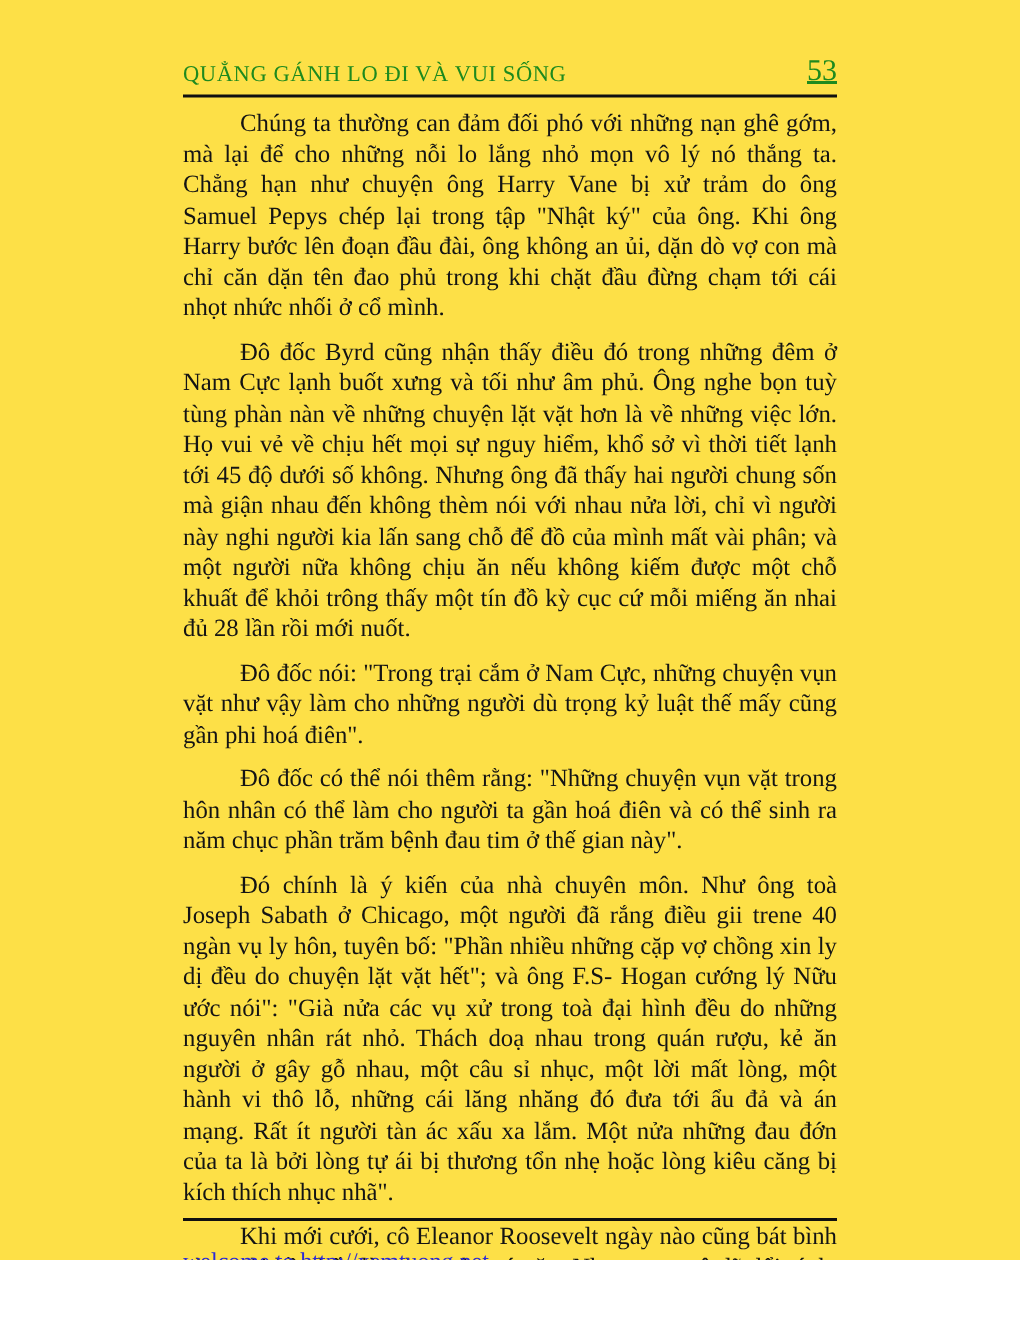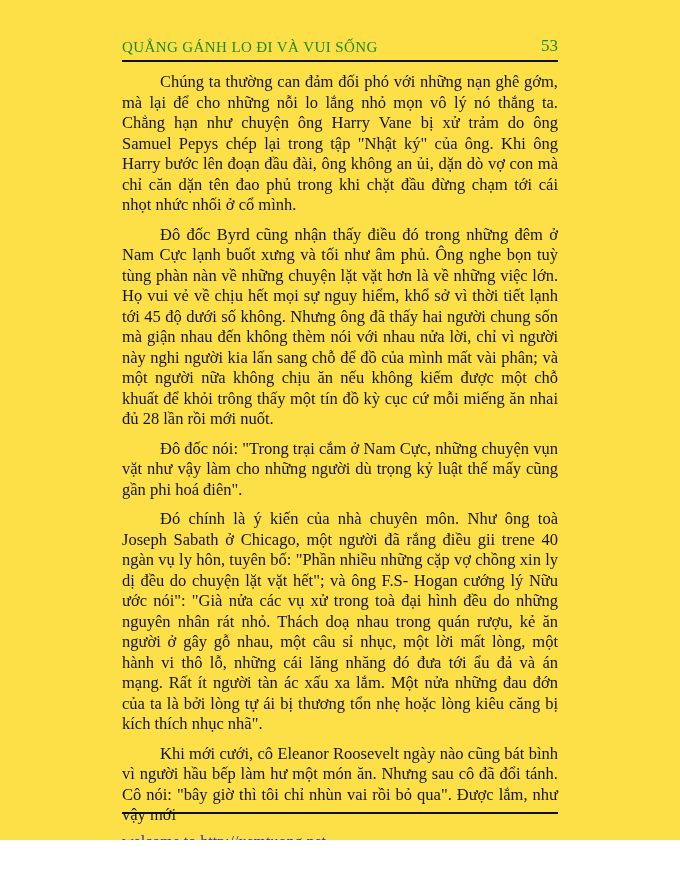--- a/index.html
+++ b/index.html
@@ -29,21 +29,22 @@
     padding-bottom: 4px;
   }
   .header-title {
     color: #1e8a1e;
     font-size: 15px;
     letter-spacing: 0.4px;
     white-space: nowrap;
   }
   .page-number {
     color: #1e8a1e;
-    font-size: 17px;
+    font-size: 20px;
+    text-decoration: underline;
   }
   .body-text {
     top: 72px;
     color: #141414;
     font-size: 16.5px;
     line-height: 20.5px;
     text-align: justify;
   }
   .body-text p {
     margin: 0 0 9px 0;
@@ -68,20 +69,21 @@
 
   <div class="column header">
     <span class="header-title">QUẲNG GÁNH LO ĐI VÀ VUI SỐNG</span>
     <span class="page-number">53</span>
   </div>
 
   <div class="column body-text">
     <p>Chúng ta thường can đảm đối phó với những nạn ghê gớm, mà lại để cho những nỗi lo lắng nhỏ mọn vô lý nó thắng ta. Chẳng hạn như chuyện ông Harry Vane bị xử trảm do ông Samuel Pepys chép lại trong tập "Nhật ký" của ông. Khi ông Harry bước lên đoạn đầu đài, ông không an ủi, dặn dò vợ con mà chỉ căn dặn tên đao phủ trong khi chặt đầu đừng chạm tới cái nhọt nhức nhối ở cổ mình.</p>
     <p>Đô đốc Byrd cũng nhận thấy điều đó trong những đêm ở Nam Cực lạnh buốt xưng và tối như âm phủ. Ông nghe bọn tuỳ tùng phàn nàn về những chuyện lặt vặt hơn là về những việc lớn. Họ vui vẻ về chịu hết mọi sự nguy hiểm, khổ sở vì thời tiết lạnh tới 45 độ dưới số không. Nhưng ông đã thấy hai người chung sốn mà giận nhau đến không thèm nói với nhau nửa lời, chỉ vì người này nghi người kia lấn sang chỗ để đồ của mình mất vài phân; và một người nữa không chịu ăn nếu không kiếm được một chỗ khuất để khỏi trông thấy một tín đồ kỳ cục cứ mỗi miếng ăn nhai đủ 28 lần rồi mới nuốt.</p>
     <p>Đô đốc nói: "Trong trại cắm ở Nam Cực, những chuyện vụn vặt như vậy làm cho những người dù trọng kỷ luật thế mấy cũng gần phi hoá điên".</p>
+    <p>Đô đốc có thể nói thêm rằng: "Những chuyện vụn vặt trong hôn nhân có thể làm cho người ta gần hoá điên và có thể sinh ra năm chục phần trăm bệnh đau tim ở thế gian này".</p>
     <p>Đó chính là ý kiến của nhà chuyên môn. Như ông toà Joseph Sabath ở Chicago, một người đã rắng điều gii trene 40 ngàn vụ ly hôn, tuyên bố: "Phần nhiều những cặp vợ chồng xin ly dị đều do chuyện lặt vặt hết"; và ông F.S- Hogan cướng lý Nữu ước nói": "Già nửa các vụ xử trong toà đại hình đều do những nguyên nhân rát nhỏ. Thách doạ nhau trong quán rượu, kẻ ăn người ở gây gỗ nhau, một câu sỉ nhục, một lời mất lòng, một hành vi thô lỗ, những cái lăng nhăng đó đưa tới ẩu đả và án mạng. Rất ít người tàn ác xấu xa lắm. Một nửa những đau đớn của ta là bởi lòng tự ái bị thương tổn nhẹ hoặc lòng kiêu căng bị kích thích nhục nhã".</p>
     <p>Khi mới cưới, cô Eleanor Roosevelt ngày nào cũng bát bình vì người hầu bếp làm hư một món ăn. Nhưng sau cô đã đổi tánh. Cô nói: "bây giờ thì tôi chỉ nhùn vai rồi bỏ qua". Được lắm, như vậy mới</p>
   </div>
 
   <div class="column footer">
     <a class="footer-link">welcome to http://xemtuong.net</a>
   </div>
 
 </div>
 

